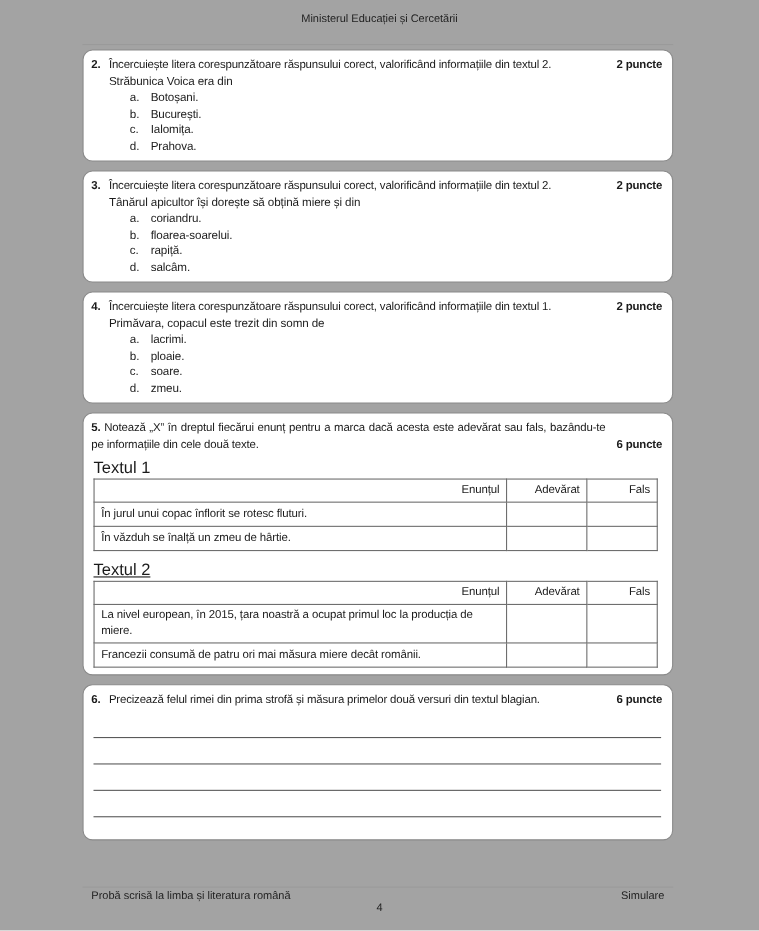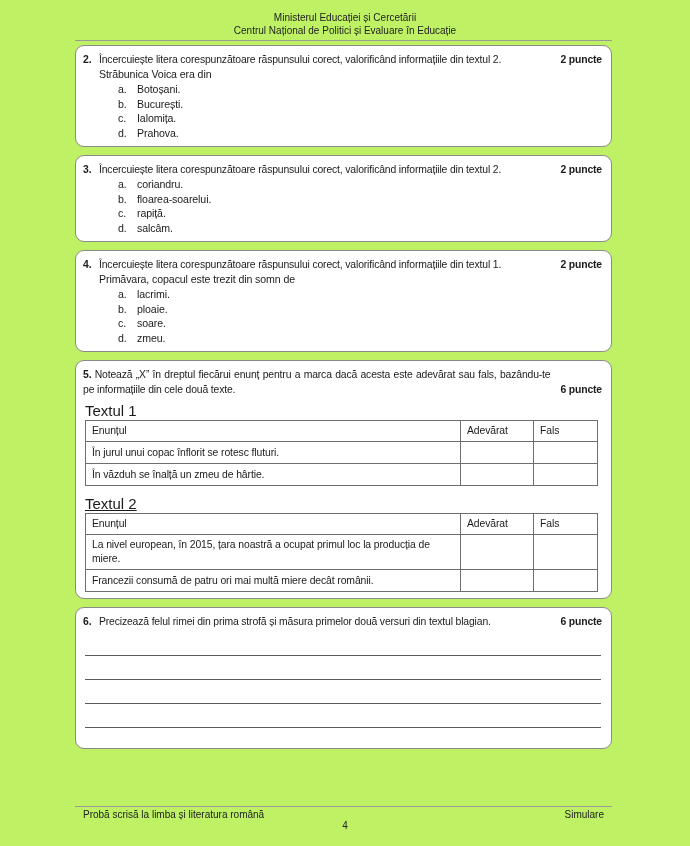--- a/index.html
+++ b/index.html
@@ -1,18 +1,18 @@
 <!DOCTYPE html>
 <html><head>
 <meta charset="utf-8">
 <style>
   * { margin:0; padding:0; box-sizing:border-box; }
   html,body { background:#fff; }
   .page {
-    position:relative; width:690px; height:846px; background:#bef264;
+    position:relative; width:690px; height:846px; background:#a3a3a3;
     font-family:"Liberation Sans","DejaVu Sans",sans-serif;
     color:#1b1b1b; overflow:hidden;
   }
   
   .doc-header { position:absolute; top:12px; left:0; width:100%; text-align:center;
     font-size:10px; line-height:12.5px; color:#222; }
   .header-rule { position:absolute; top:40px; left:75px; width:537px; height:0;
     border-top:1px solid #9a9a9a; }
   
   .content { position:absolute; top:45px; left:75px; width:537px; }
@@ -35,42 +35,41 @@
   .q5-intro .q-points { float:right; margin-top:15px; margin-left:10px; }
   .table-label { font-size:15px; line-height:15px; margin-left:2px; }
   .tbl-label-1 { margin-top:6px; }
   .tbl-label-2 { margin-top:10px;text-decoration:underline; }
   table.statements { border-collapse:collapse; width:512px; margin:2px 0 0 2px;
     table-layout:fixed; }
   table.statements th, table.statements td {
     border:1px solid #6e6e6e; font-size:10.4px; letter-spacing:-0.1px;
     line-height:14px; font-weight:normal; padding:3px 6px; vertical-align:middle;
   }
-  table.statements th { text-align:left; height:21px; }
+  table.statements th { text-align:right; height:21px; }
   table.statements td.stmt { text-align:left; height:22px; }
   col.c-enunt { width:375px; } col.c-adev { width:73px; } col.c-fals { width:64px; }
   
   .answer-area { margin:3px 1px 0 2px; padding-bottom:14px; }
   .answer-line { height:24px; border-bottom:1px solid #5a5a5a; }
   
   .doc-footer { position:absolute; top:806px; left:75px; width:537px; }
   .footer-rule { border-top:1px solid #9a9a9a; }
   .footer-row { display:flex; justify-content:space-between; font-size:10px;
     line-height:13px; padding:1px 8px 0 8px; color:#222; }
   .page-number { position:absolute; top:820px; left:0; width:690px;
     text-align:center; font-size:10px; color:#222; }
 </style>
 </head>
 <body>
 
 <div class="page">
 
   <div class="doc-header">
     <div>Ministerul Educației și Cercetării</div>
-    <div>Centrul Național de Politici și Evaluare în Educație</div>
   </div>
   <div class="header-rule"></div>
 
   <div class="content">
 
     <div class="qbox">
       <div class="q-head">
         <span class="q-num">2.</span>
         <span class="q-prompt">Încercuiește litera corespunzătoare răspunsului corect, valorificând informațiile din textul 2.</span>
         <span class="q-points">2 puncte</span>
@@ -93,20 +92,21 @@
         <span>Prahova.</span>
       </div>
     </div>
 
     <div class="qbox">
       <div class="q-head">
         <span class="q-num">3.</span>
         <span class="q-prompt">Încercuiește litera corespunzătoare răspunsului corect, valorificând informațiile din textul 2.</span>
         <span class="q-points">2 puncte</span>
       </div>
+      <div class="q-stem">Tânărul apicultor își dorește să obțină miere și din</div>
       <div class="opt-row">
         <span class="opt-letter">a.</span>
         <span>coriandru.</span>
       </div>
       <div class="opt-row">
         <span class="opt-letter">b.</span>
         <span>floarea-soarelui.</span>
       </div>
       <div class="opt-row">
         <span class="opt-letter">c.</span>
@@ -188,21 +188,21 @@
           <th>Enunțul</th>
           <th>Adevărat</th>
           <th>Fals</th>
         </tr>
         <tr>
           <td class="stmt">La nivel european, în 2015, țara noastră a ocupat primul loc la producția de miere.</td>
           <td></td>
           <td></td>
         </tr>
         <tr>
-          <td class="stmt">Francezii consumă de patru ori mai multă miere decât românii.</td>
+          <td class="stmt">Francezii consumă de patru ori mai măsura miere decât românii.</td>
           <td></td>
           <td></td>
         </tr>
       </tbody>
         </table>
     </div>
 
     <div class="qbox">
       <div class="q-head">
         <span class="q-num">6.</span>

